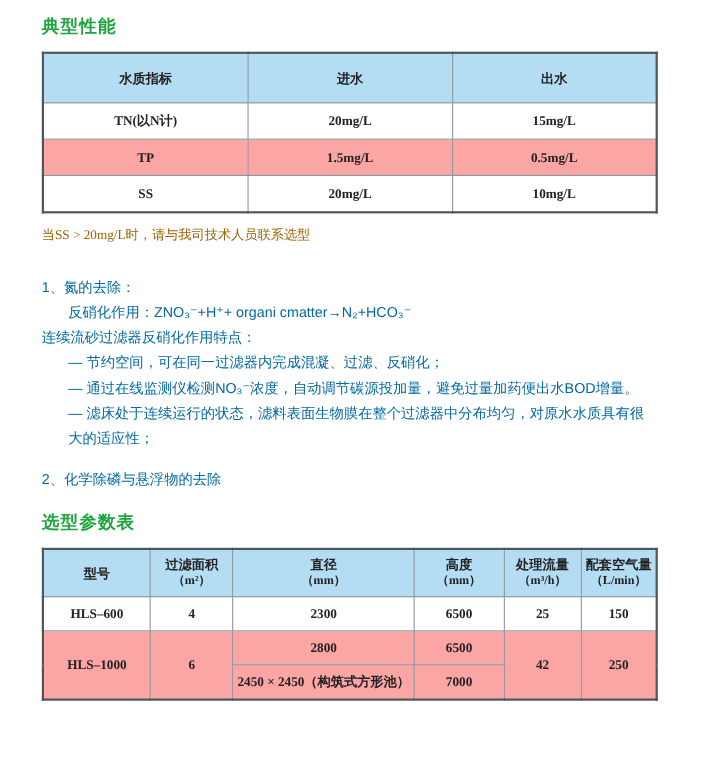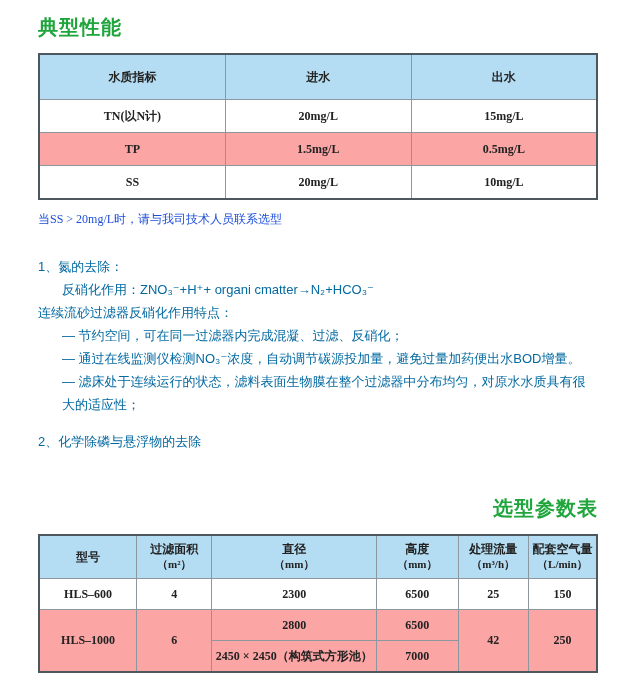--- a/index.html
+++ b/index.html
@@ -1,49 +1,49 @@
 <!DOCTYPE html>
 <html><head>
 <meta charset="utf-8">
 <style>
   html,body{margin:0;padding:0;background:#ffffff;}
   body{width:644px;height:700px;overflow:hidden;color:#333;
        font-family:"Liberation Sans","DejaVu Sans",sans-serif;}
   .page{padding:14px 46px 0 38px;box-sizing:border-box;width:644px;}
 
-  .sec-title{color:#1ea53c;font-size:20px;font-weight:bold;
+  .sec-title{color:#1ea53c;font-size:16px;font-weight:bold;
              font-family:"Liberation Sans","DejaVu Sans",sans-serif;
              letter-spacing:1px;margin:0 0 12px 0;}
 
   table{border-collapse:collapse;width:100%;table-layout:fixed;
         font-family:"Liberation Serif","DejaVu Serif",serif;
         font-size:12px;color:#222;}
   table.bordered{border:2px solid #4d575e;}
   table.bordered th,table.bordered td{border:1px solid #8c979f;
         text-align:center;vertical-align:middle;padding:2px 3px;
         font-weight:bold;}
   .thead-blue th{background:#b4dcf2;}
   .row-white td{background:#ffffff;}
   .row-blue td{background:#fca5a5;}
   .perf-table th{height:40px;}
   .perf-table td{height:28px;}
   .sel-table th{height:38px;line-height:15px;}
   .sel-table td{height:26px;}
   .h-unit{font-size:11px;}
 
   .note{font-family:"Liberation Serif","DejaVu Serif",serif;
-        font-size:12px;color:#1d4ed8;margin:11px 0 0 0;}
+        font-size:12px;color:#a16207;margin:11px 0 0 0;}
 
   .bodytext{margin-top:27px;font-size:13px;line-height:23px;color:#0369a1;}
   .bodytext p{margin:0;}
   .indent1{padding-left:24px;}
   .para{ text-align:justify;text-indent:2em;margin-top:0;}
   .gap-m{height:14px;}
 
-  .sec2-title-wrap{margin-top:42px;text-align:right;}
+  .sec2-title-wrap{margin-top:18px;}
   .tbl-wrap{margin-top:5px;}
 </style>
 </head>
 <body>
 
 <div class="page">
 
   <h2 class="sec-title">典型性能</h2>
 
   <table class="bordered perf-table">

